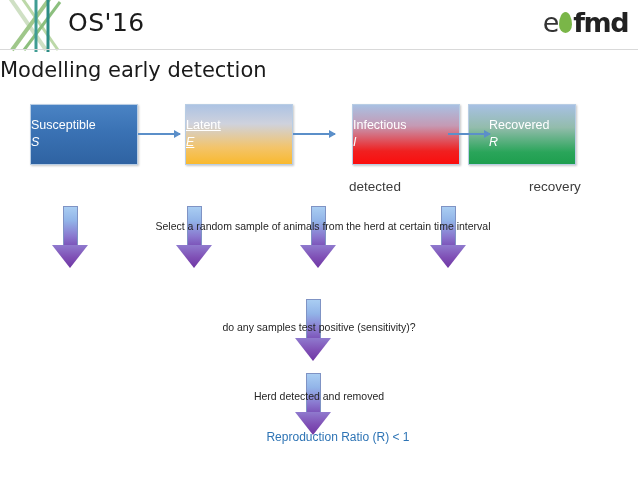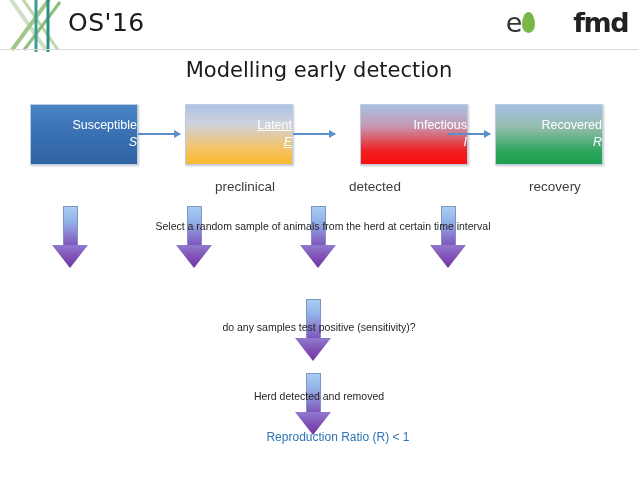--- a/index.html
+++ b/index.html
@@ -73,54 +73,52 @@
     background: #7ab648;
     border-radius: 50% 50% 50% 50% / 60% 60% 40% 40%;
     transform: rotate(0deg);
   }
   .eufmd-fmd {
     font-size: 27px;
     font-weight: bold;
     color: #222222;
     font-family: "DejaVu Sans", sans-serif;
     letter-spacing: -1.5px;
-    margin-left: 37px;
   }
 
   
   #title {
     position: absolute;
     left: 0; top: 58px;
     width: 638px;
-    text-align: center;
     font-size: 21px;
     color: #1a1a1a;
     font-family: "DejaVu Sans", sans-serif;
   }
 
   
   .box {
     position: absolute;
     top: 104px;
     width: 108px;
     height: 61px;
     border: 1px solid #b8cde4;
     box-sizing: border-box;
     color: #ffffff;
-    text-align: right;
+    text-align: left;
     font-size: 12.5px;
     line-height: 17px;
     padding-top: 12px;
     box-shadow: 1px 1px 2px rgba(0,0,0,0.22);
   }
   .box .sym { font-style: italic; display: block; }
   #box-s { left: 30px;  background: linear-gradient(180deg,#4a83c4 0%,#3a72b4 45%,#2f63a2 100%); }
   #box-e { left: 185px; background: linear-gradient(180deg,#adc3e3 0%,#cfd2dd 32%,#f3c46a 72%,#f9b92e 100%); text-decoration: underline; }
-  #box-i { left: 360px; background: linear-gradient(180deg,#a9c0e2 0%,#c59ab4 35%,#f02020 78%,#fb0d0d 100%); }
-  #box-r { left: 495px; background: linear-gradient(180deg,#a7c0e3 0%,#93bcac 38%,#2aa55a 80%,#1e9e4e 100%); }
+  #box-i { left: 352px; background: linear-gradient(180deg,#a9c0e2 0%,#c59ab4 35%,#f02020 78%,#fb0d0d 100%); }
+  #box-r { left: 468px; background: linear-gradient(180deg,#a7c0e3 0%,#93bcac 38%,#2aa55a 80%,#1e9e4e 100%); padding-left: 20px; }
 
   
   .connector {
     position: absolute;
     top: 133px;
     height: 2px;
     background: #5b8fc9;
   }
   .connector::after {
     content: "";
@@ -242,21 +240,20 @@
   </div>
   <div class="box" id="box-r">
     <span>Recovered</span>
     <span class="sym">R</span>
   </div>
 
   <div class="connector" id="conn-1"></div>
   <div class="connector" id="conn-2"></div>
   <div class="connector" id="conn-3"></div>
 
-  <div class="phase-label" id="phase-pre">preclinical</div>
   <div class="phase-label" id="phase-cli">detected</div>
   <div class="phase-label" id="phase-rec">recovery</div>
 
   <div class="down-arrow" id="arrow-a">
     <div class="shaft"></div>
     <div class="head-grad"></div>
   </div>
   <div class="down-arrow" id="arrow-b">
     <div class="shaft"></div>
     <div class="head-grad"></div>

